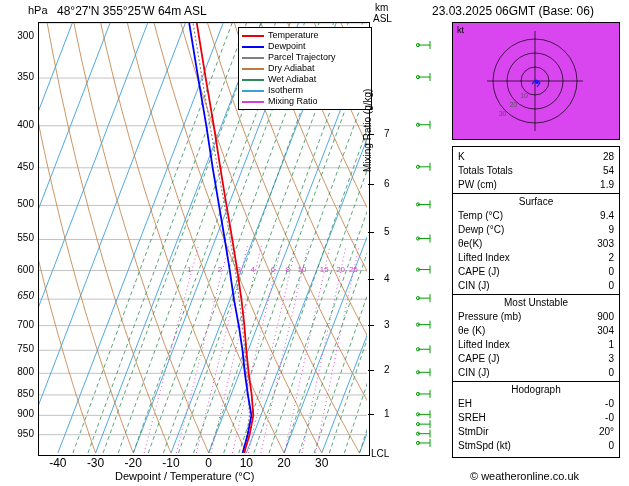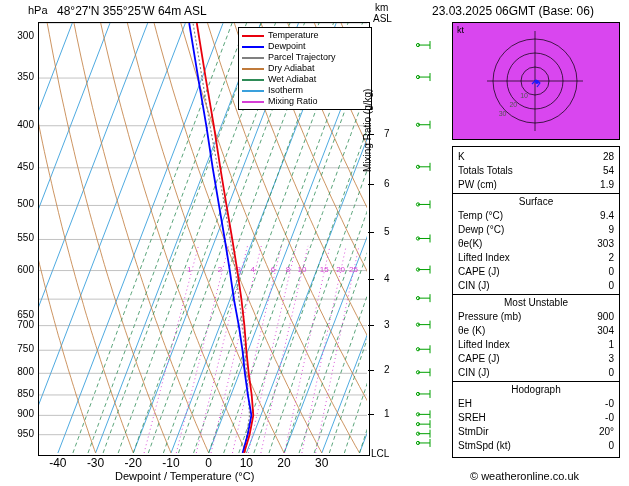--- a/index.html
+++ b/index.html
@@ -69,21 +69,21 @@
   <div class="abs" id="copyright">© weatheronline.co.uk</div>
 
   <div id="ylabels">
       <div class="abs ylab" style="left: 4px; top: 30px;">300</div>
       <div class="abs ylab" style="left: 4px; top: 71.0551px;">350</div>
       <div class="abs ylab" style="left: 4px; top: 118.746px;">400</div>
       <div class="abs ylab" style="left: 4px; top: 160.812px;">450</div>
       <div class="abs ylab" style="left: 4px; top: 198.442px;">500</div>
       <div class="abs ylab" style="left: 4px; top: 232.482px; text-align: right;">550</div>
       <div class="abs ylab" style="left: 4px; top: 263.558px;">600</div>
-      <div class="abs ylab" style="left: 4px; top: 309px;">650</div>
+      <div class="abs ylab" style="left: 4px; top: 290px; font-style: italic;">650</div>
       <div class="abs ylab" style="left: 4px; top: 318.613px;">700</div>
       <div class="abs ylab" style="left: 4px; top: 343.254px;">750</div>
       <div class="abs ylab" style="left: 4px; top: 366.304px;">800</div>
       <div class="abs ylab" style="left: 4px; top: 387.956px;">850</div>
       <div class="abs ylab" style="left: 4px; top: 408.37px;">900</div>
       <div class="abs ylab" style="left: 4px; top: 427.681px;">950</div>
     </div>
 
   <div class="abs" id="plot">
     <svg id="skewt-svg" width="328" height="430" viewBox="0 0 328 430">

